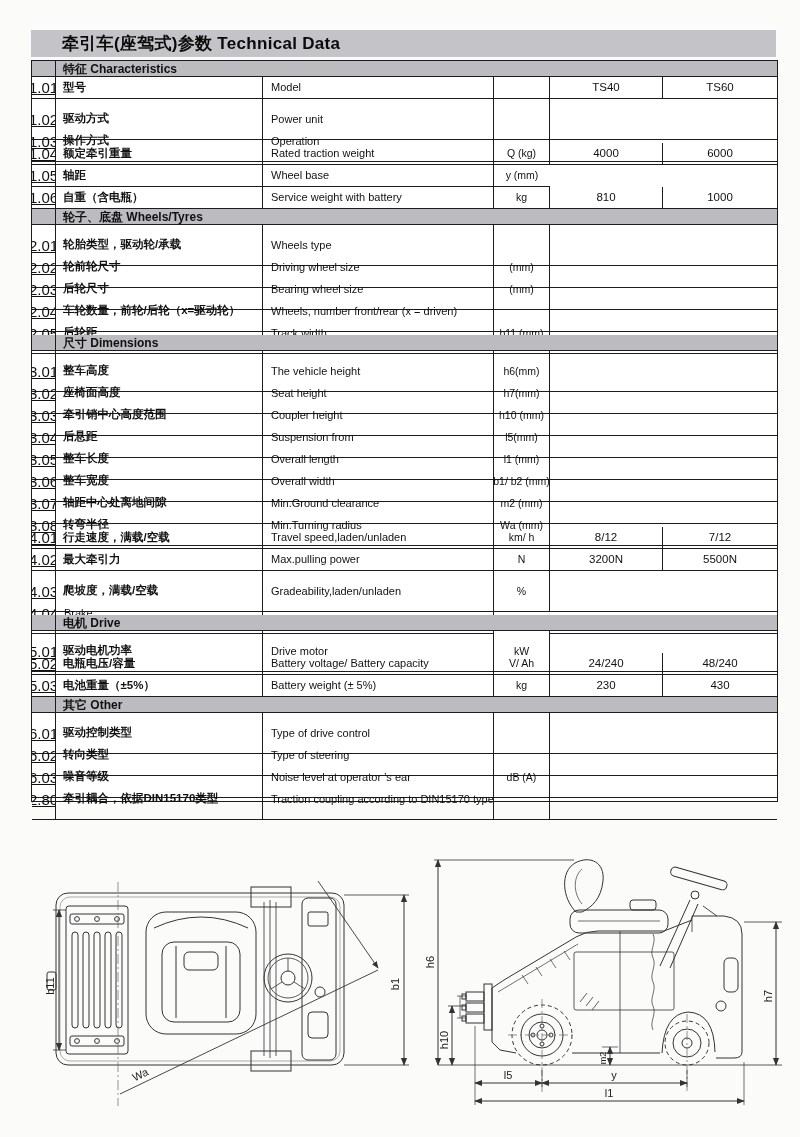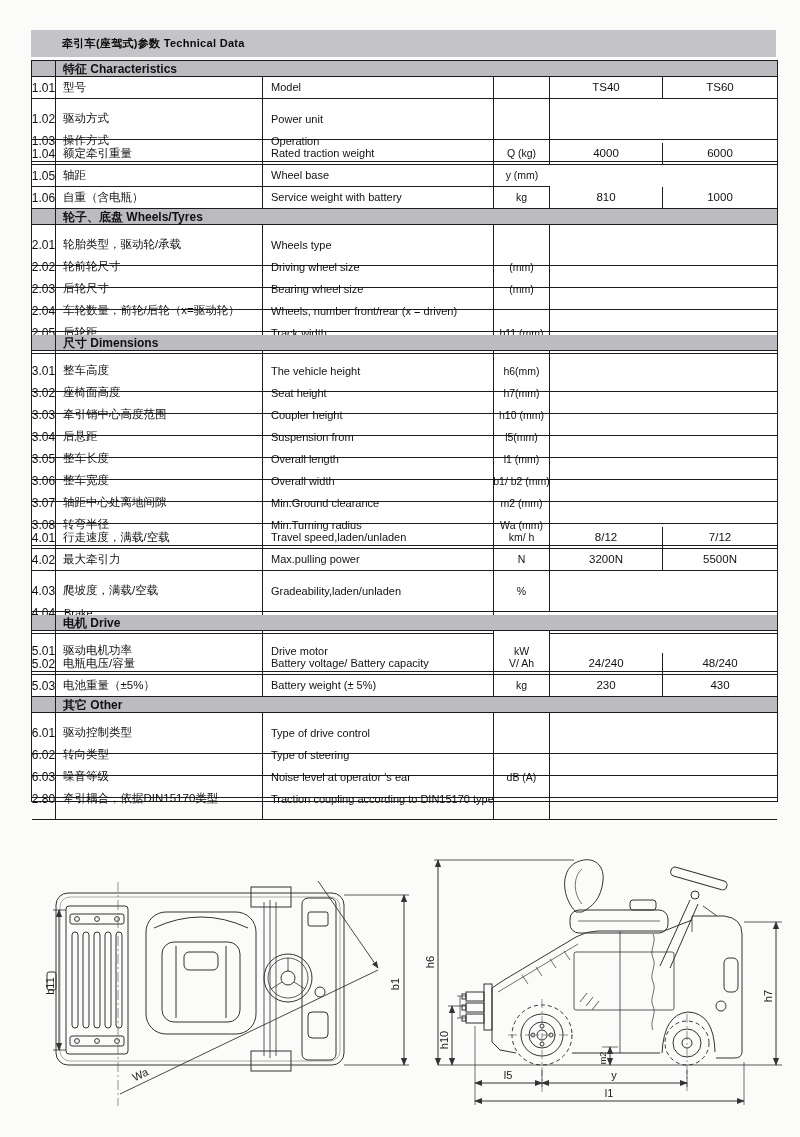--- a/index.html
+++ b/index.html
@@ -11,21 +11,21 @@
   }
   .page{position:relative;width:800px;height:1137px;overflow:hidden;}
 
   
   .title-bar{
     position:absolute;left:31px;top:30px;width:745px;height:27px;
     background:var(--title-bar,#c4c4c8);
     display:flex;align-items:center;
   }
   .title-text{
-    font-weight:bold;font-size:11px;letter-spacing:.3px;
+    font-weight:bold;font-size:17px;letter-spacing:.3px;
     padding-left:31px;color:#0a0a0a;white-space:nowrap;
   }
 
   
   .spec-table{
     position:absolute;left:31px;top:60px;width:745px;
     border:1px solid var(--line,#1c1c1c);
     background:#fff;
   }
   .trow{
@@ -35,22 +35,22 @@
   }
   .trow.section{height:16px;}
   .cell{
     display:flex;align-items:center;
     border-right:1px solid var(--line,#1c1c1c);
     border-bottom:1px solid var(--line,#1c1c1c);
     font-size:11.5px;line-height:1;overflow:hidden;white-space:nowrap;
     box-sizing:border-box;
   }
   .trow .cell:last-child{border-right:none;}
-  .cell.no{justify-content:center;font-size:12px;padding:0 1px;}
-  .cell.cn{padding-left:7px;font-size:11.5px;}
+  .cell.no{justify-content:center;font-size:15px;padding:0 1px;text-decoration:underline;}
+  .cell.cn{padding-left:7px;font-size:11.5px;font-weight:bold;}
   .cell.en{padding-left:8px;font-size:11px;}
   .cell.unit{justify-content:center;font-size:10.5px;}
   .cell.val{justify-content:center;font-size:11.5px;}
   .cell.span2{grid-column:5/7;margin-top:40px;}
   .trow.section .no{background:var(--section-bar,#bcbcc0);}
   .cell.sechead{
     grid-column:2/7;background:var(--section-bar,#bcbcc0);
     font-weight:bold;font-size:12px;padding-left:7px;
   }
 

